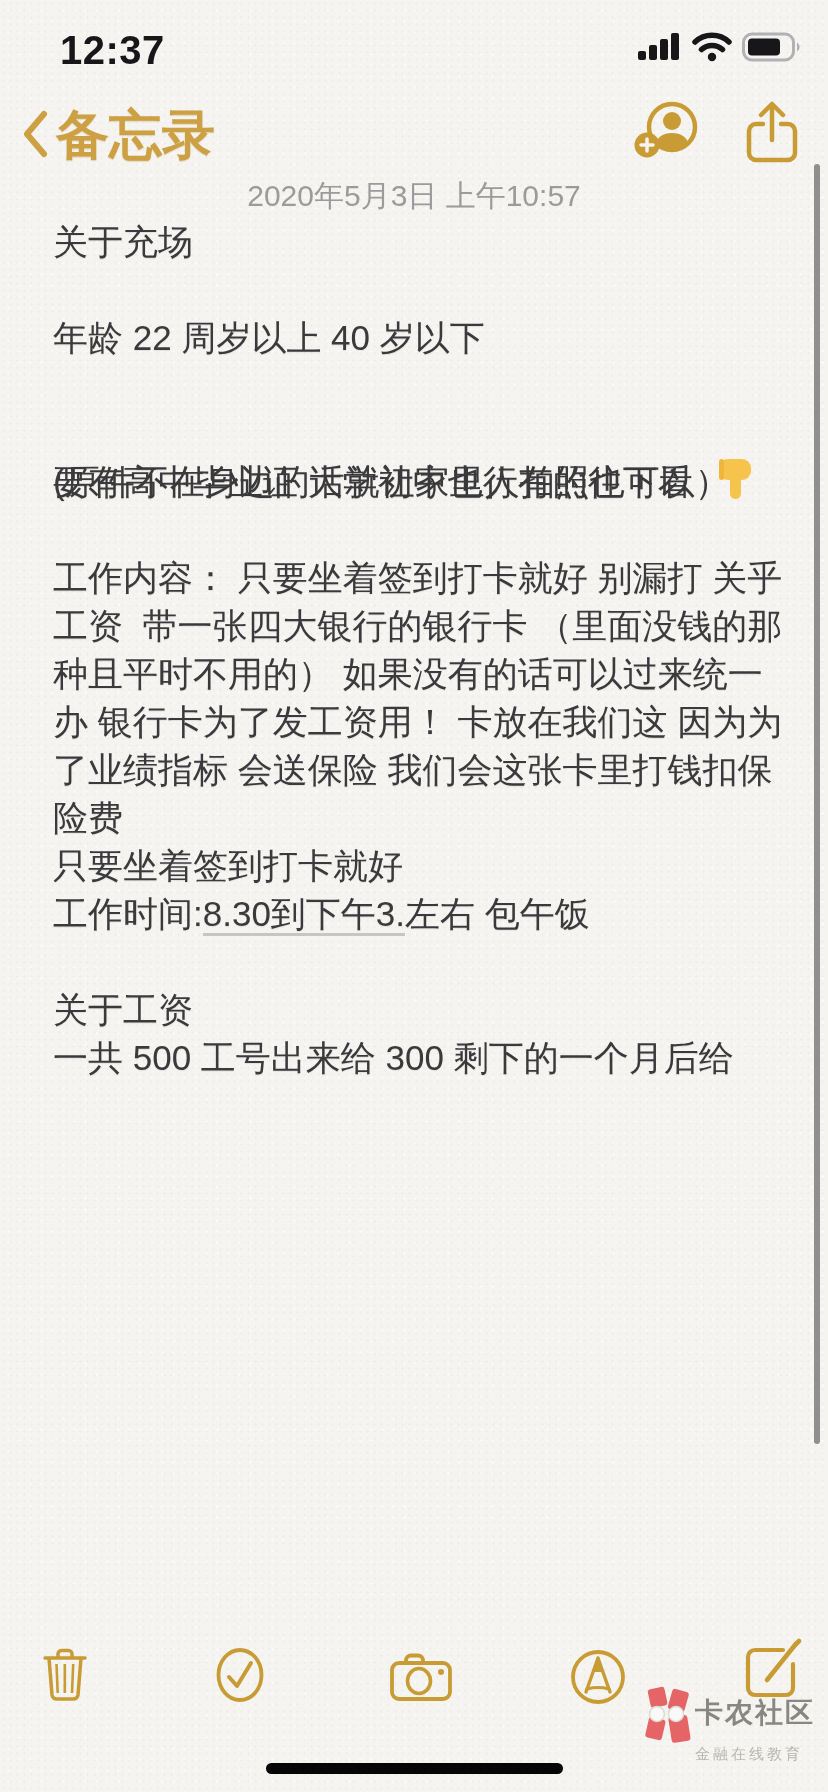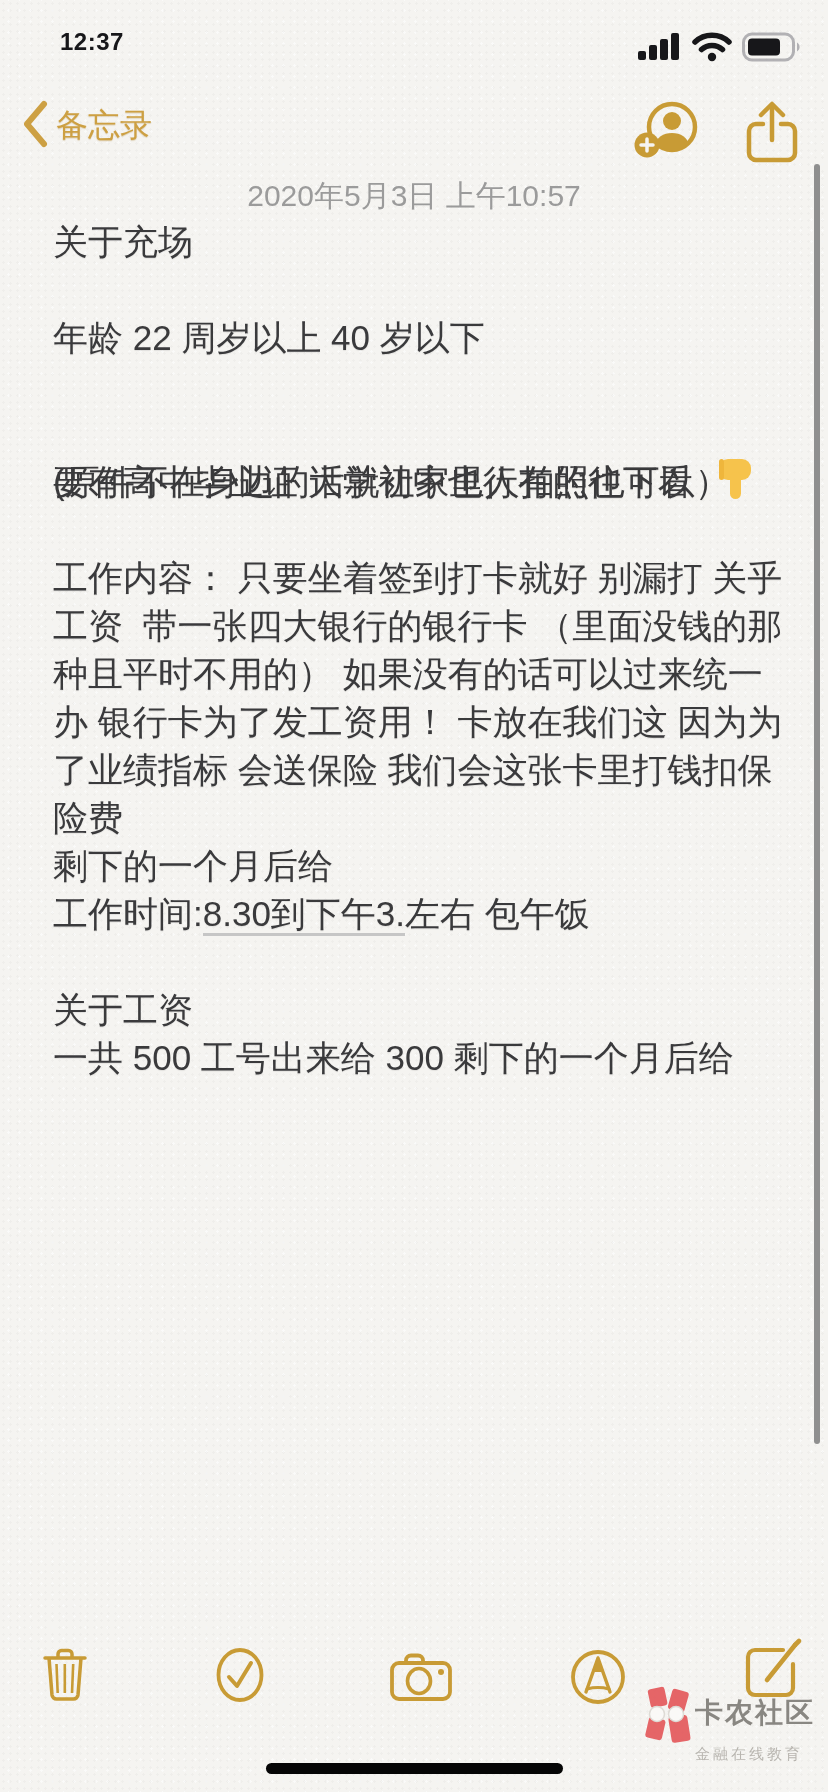--- a/index.html
+++ b/index.html
@@ -7,25 +7,25 @@
     position:relative; width:828px; height:1792px; overflow:hidden;
     background-color:#f5f4f1;
     background-image:
       radial-gradient(rgba(0,0,0,0.022) 1px, transparent 1.3px),
       radial-gradient(rgba(255,255,255,0.55) 1px, transparent 1.3px);
     background-size:7px 7px, 11px 11px;
     background-position:0 0, 3px 5px;
     font-family:"Liberation Sans", sans-serif;
   }
   
-  .status-time{position:absolute;left:60px;top:28px;font-size:24px;font-weight:700;color:#17171a;letter-spacing:0.5px;}
+  .status-time{position:absolute;left:60px;top:28px;font-size:40px;font-weight:700;color:#17171a;letter-spacing:0.5px;}
   .status-icons{position:absolute;right:26px;top:32px;display:flex;align-items:center;gap:10px;}
   
   .back-button{position:absolute;left:22px;top:100px;display:flex;align-items:center;gap:8px;cursor:pointer;}
-  .back-label{font-size:32px;color:#cda043;font-weight:400;text-shadow:0 1px 1px rgba(160,110,20,0.25);}
+  .back-label{font-size:53px;color:#cda043;font-weight:700;text-shadow:0 1px 1px rgba(160,110,20,0.25);}
   .nav-icon{position:absolute;top:100px;cursor:pointer;}
   .nav-add-person{left:632px;}
   .nav-share{left:744px;}
   
   .date-line{position:absolute;left:0;right:0;top:176px;text-align:center;font-size:30px;color:#9b9b9b;}
   .note-body{position:absolute;left:53px;top:218px;width:740px;}
   .note-line{height:48px;line-height:48px;font-size:35px;color:#3a3a3c;white-space:pre;text-shadow:0 1px 1px rgba(0,0,0,0.08);}
   .underlined{border-bottom:3px solid #c6c6c6;}
   .emoji{display:inline-block;vertical-align:-6px;margin-left:4px;}
   
@@ -119,21 +119,21 @@
   </svg>
 </span></div>
       <div class="note-line"><span>(原件不在身边的话就让家里人拍照也可以）</span></div>
       <div class="note-line"></div>
       <div class="note-line"><span>工作内容： 只要坐着签到打卡就好 别漏打 关乎</span></div>
       <div class="note-line"><span>工资  带一张四大银行的银行卡 （里面没钱的那</span></div>
       <div class="note-line"><span>种且平时不用的） 如果没有的话可以过来统一</span></div>
       <div class="note-line"><span>办 银行卡为了发工资用！ 卡放在我们这 因为为</span></div>
       <div class="note-line"><span>了业绩指标 会送保险 我们会这张卡里打钱扣保</span></div>
       <div class="note-line"><span>险费</span></div>
-      <div class="note-line"><span>剩下的一个月后给</span></div>
+      <div class="note-line"><span>只要坐着签到打卡就好</span></div>
       <div class="note-line"><span>工作时间:</span><span class="underlined">8.30到下午3.</span><span>左右 包午饭</span></div>
       <div class="note-line"></div>
       <div class="note-line"><span>关于工资</span></div>
       <div class="note-line"><span>一共 500 工号出来给 300 剩下的一个月后给</span></div>
     </div>
 
   <div class="tool-button tb-trash">
     <span>
       <svg width="46" height="56" viewBox="0 0 46 56">
         <path d="M3 11 H43" stroke="#c89b35" stroke-width="3.5" stroke-linecap="round"></path>

